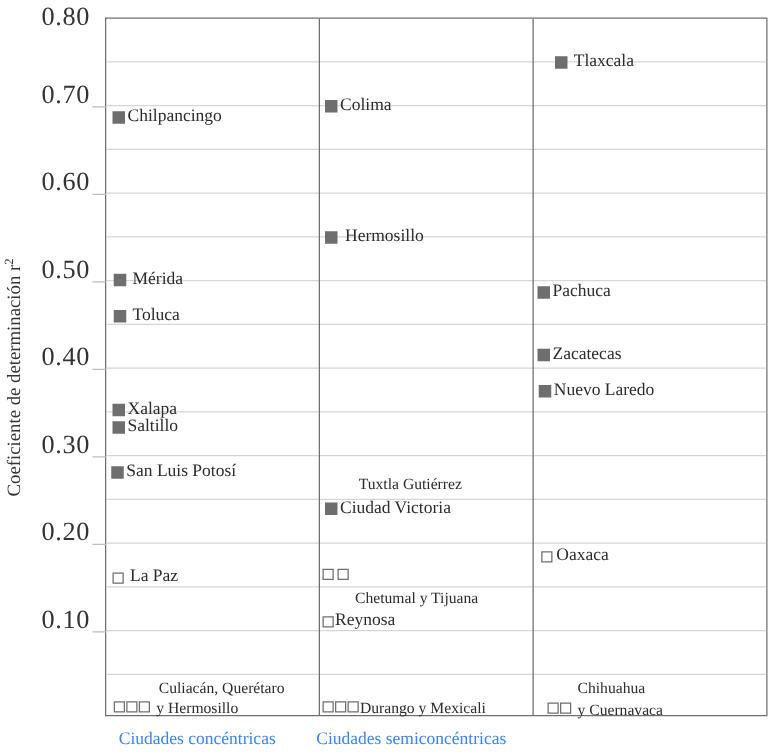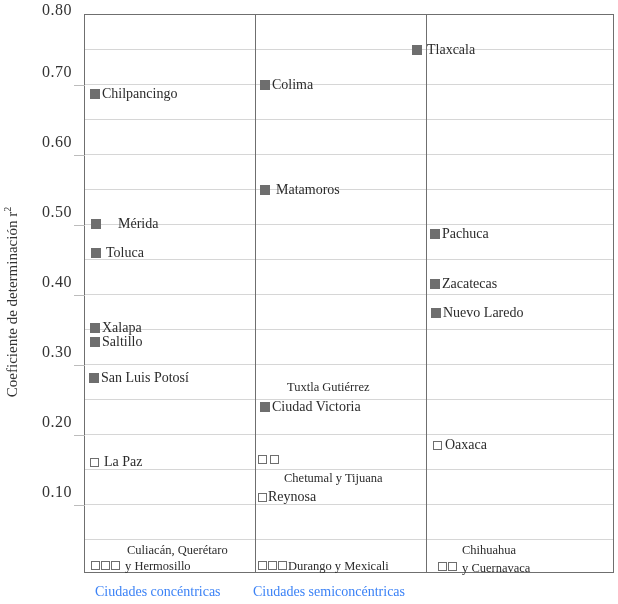--- a/index.html
+++ b/index.html
@@ -1,19 +1,19 @@
 <!DOCTYPE html>
 <html><head>
 <meta charset="utf-8">
 <style>
   html, body { margin:0; padding:0; background:#ffffff; }
   body { width:618px; height:604px; position:relative; overflow:hidden;
          font-family:"DejaVu Serif", "Liberation Serif", serif; color:#2b2b2b; }
   #chart { position:absolute; left:0; top:0; width:618px; height:604px; }
-  .ytick { position:absolute; font-size:16px; color:#333; text-align:right; width:72px; left:0; letter-spacing:0.5px;
+  .ytick { position:absolute; font-size:21px; color:#333; text-align:right; width:72px; left:0; letter-spacing:0.5px;
            font-family:"Liberation Serif", "DejaVu Serif", serif; }
   .ylabel { position:absolute; left:-118px; top:292px; width:260px; height:20px; transform:rotate(-90deg);
             font-size:15px; text-align:center; color:#333; font-family:"Liberation Serif", serif; }
   .ylabel sup { font-size:10px; }
   .plot { position:absolute; left:84px; top:14px; width:530px; height:559px;
           border:1.5px solid #6f6f6f; box-sizing:border-box; }
   .grid { position:absolute; left:0; right:0; height:0; border-top:1.5px solid #d6d6d6; }
   .tickmark { position:absolute; left:-11px; width:11px; border-top:1.5px solid #bcbcbc; height:0; }
   .vdiv { position:absolute; top:0; bottom:0; width:0; border-left:1.5px solid #6f6f6f; }
   .cat { position:absolute; top:584px; font-size:14px; color:#3b82f6; font-family:Liberation Serif, serif; white-space:nowrap; }
@@ -76,21 +76,21 @@
     <div class="vdiv" style="left:170px"></div>
     <div class="vdiv" style="left:341px"></div>
   </div>
 
   <div class="pt" style="left:90px; top:86px">
     <span class="mk filled"></span>
     <span class="lbl">Chilpancingo</span>
   </div>
   <div class="pt" style="left:91px; top:216px">
     <span class="mk filled"></span>
-    <span class="lbl" style="margin-left:15px">Mérida</span>
+    <span class="lbl" style="margin-left:3px">Mérida</span>
   </div>
   <div class="pt" style="left:91px; top:245px">
     <span class="mk filled"></span>
     <span class="lbl" style="margin-left:3px">Toluca</span>
   </div>
   <div class="pt" style="left:90px; top:320px">
     <span class="mk filled"></span>
     <span class="lbl">Xalapa</span>
   </div>
   <div class="pt" style="left:90px; top:334px">
@@ -114,21 +114,21 @@
     <span class="mk hollow" style="margin-right:5px"></span>
     <span class="lbl sm" style="margin-top:1px">y Hermosillo</span>
   </div>
 
   <div class="pt" style="left:260px; top:77px">
     <span class="mk filled"></span>
     <span class="lbl">Colima</span>
   </div>
   <div class="pt" style="left:260px; top:182px">
     <span class="mk filled" style="margin-right:6px"></span>
-    <span class="lbl">Matamoros</span>
+    <span class="lbl">Hermosillo</span>
   </div>
   <div class="pt" style="left:287px; top:379px">
     <span class="lbl sm">Tuxtla Gutiérrez</span>
   </div>
   <div class="pt" style="left:260px; top:399px">
     <span class="mk filled"></span>
     <span class="lbl">Ciudad Victoria</span>
   </div>
   <div class="pt" style="left:258px; top:451px">
     <span class="mk hollow" style="margin-right:3px"></span>
@@ -139,21 +139,21 @@
     <span class="mk hollow" style="margin-right:1px"></span>
     <span class="lbl">Reynosa</span>
   </div>
   <div class="pt" style="left:258px; top:557px">
     <span class="mk hollow" style="margin-right:1px"></span>
     <span class="mk hollow" style="margin-right:1px"></span>
     <span class="mk hollow" style="margin-right:1px"></span>
     <span class="lbl sm" style="margin-top:1px">Durango y Mexicali</span>
   </div>
 
-  <div class="pt" style="left:412px; top:42px">
+  <div class="pt" style="left:444px; top:42px">
     <span class="mk filled" style="margin-right:5px"></span>
     <span class="lbl">Tlaxcala</span>
   </div>
   <div class="pt" style="left:430px; top:226px">
     <span class="mk filled"></span>
     <span class="lbl">Pachuca</span>
   </div>
   <div class="pt" style="left:430px; top:276px">
     <span class="mk filled"></span>
     <span class="lbl">Zacatecas</span>

